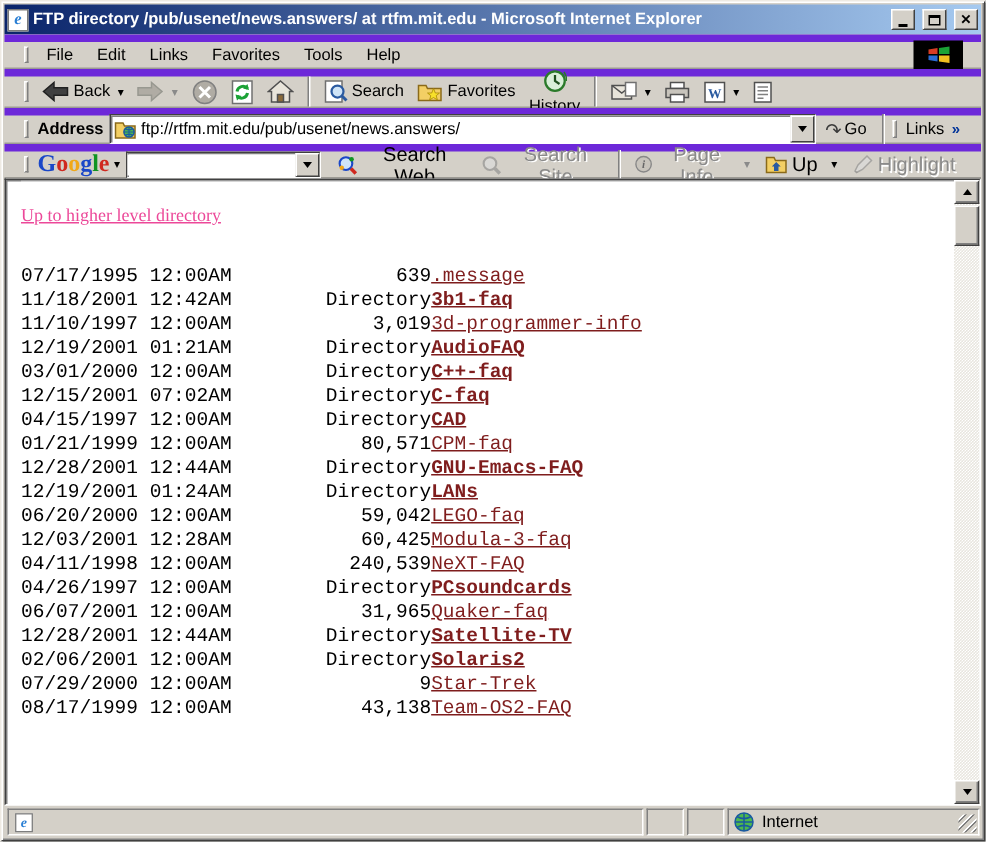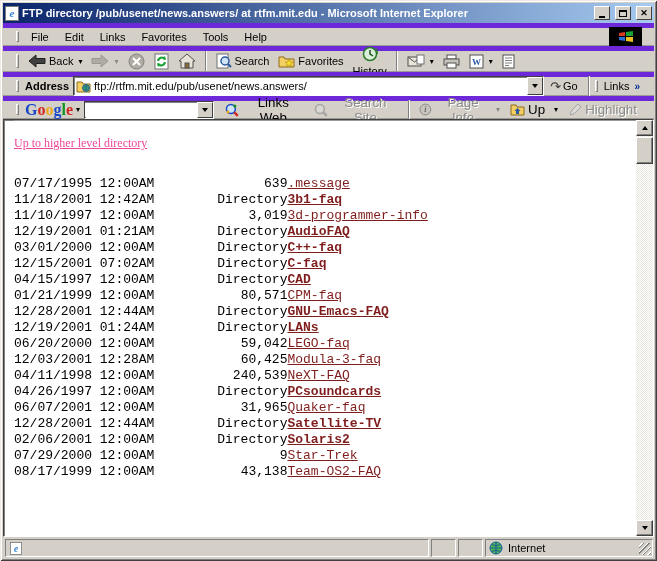--- a/index.html
+++ b/index.html
@@ -259,21 +259,21 @@
           <span class="arrow-down"></span>
         </span>
     </span>
     <button class="gbtn" style="background:none;border:none;">
       <svg width="15" height="14" viewBox="0 0 15 14">
         <circle cx="6" cy="6" r="4.5" fill="#cfe4f7" stroke="#1a47c8" stroke-width="1.5"></circle>
         <path d="M9.5 9.5 L13 13" stroke="#d0281f" stroke-width="2.5"></path>
         <circle cx="3" cy="9" r="1.6" fill="#f0a818"></circle>
         <circle cx="10" cy="3" r="1.6" fill="#109422"></circle>
       </svg>
-      <span class="lbl">Links Web</span>
+      <span class="lbl">Search Web</span>
     </button>
     <button class="gbtn" style="background:none;border:none;">
       <svg width="15" height="14" viewBox="0 0 15 14" class="gray-icon">
         <circle cx="6" cy="6" r="4.5" fill="#ddd" stroke="#888" stroke-width="1.5"></circle>
         <path d="M9.5 9.5 L13 13" stroke="#888" stroke-width="2.5"></path>
       </svg>
       <span class="lbl disabled-lbl">Search Site</span>
     </button>
     <span class="sep"></span>
     <button class="gbtn" style="background:none;border:none;">

